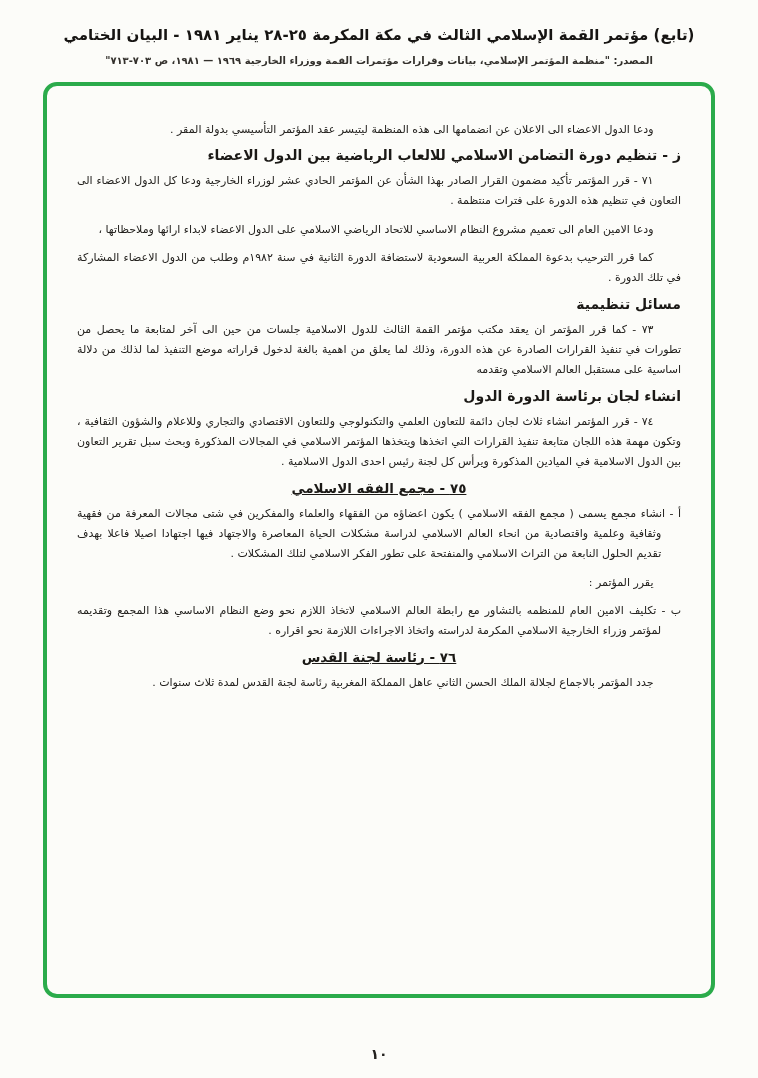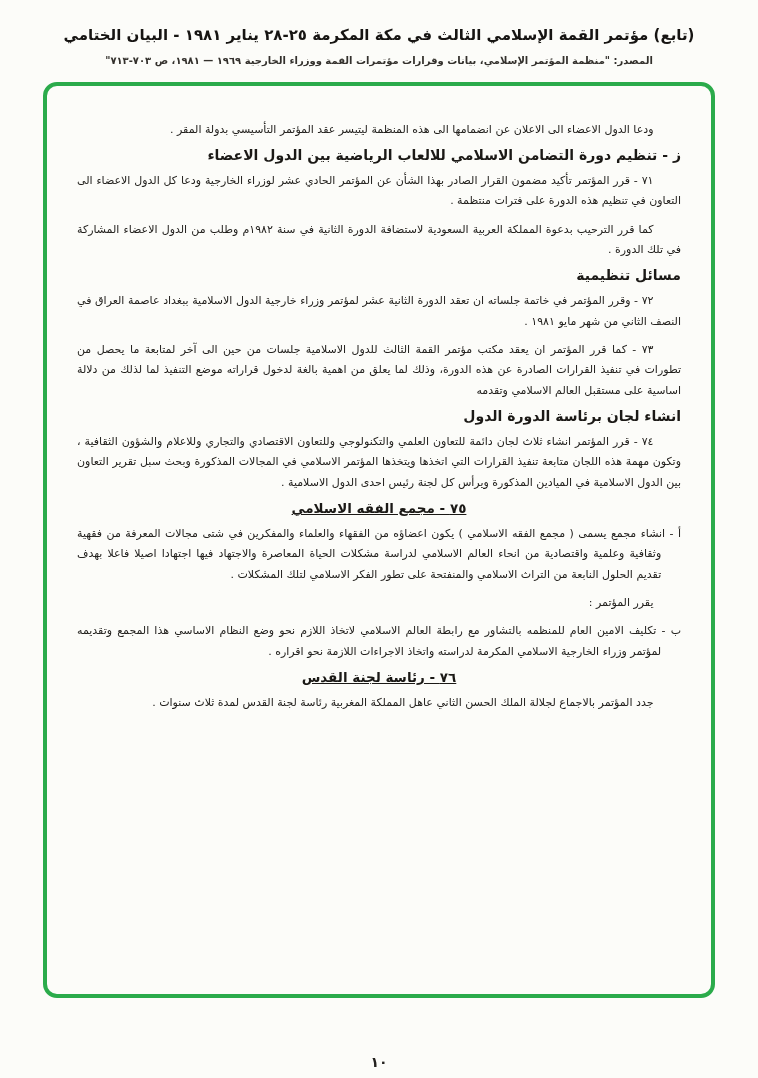--- a/index.html
+++ b/index.html
@@ -60,44 +60,44 @@
   .h-center {
     font-size: 13.5px;
     font-weight: bold;
     color: #1b1916;
     text-align: center;
     margin: 6px 0 8px;
     text-decoration: underline;
   }
   .page-number {
     position: absolute;
-    bottom: 8px; left: 0; right: 0;
+    bottom: 16px; left: 0; right: 0;
     text-align: center;
     font-size: 14px;
     font-weight: bold;
     color: #23211e;
   }
 </style>
 </head>
 <body>
 
 <div class="page">
 
   <header class="doc-header">
     <h1 class="title">(تابع) مؤتمر القمة الإسلامي الثالث في مكة المكرمة ٢٥-٢٨ يناير ١٩٨١ - البيان الختامي</h1>
     <p class="source">المصدر: "منظمة المؤتمر الإسلامي، بيانات وقرارات مؤتمرات القمة ووزراء الخارجية ١٩٦٩ — ١٩٨١، ص ٧٠٣-٧١٣"</p>
   </header>
 
   <div class="green-box" style="border-color: rgb(43, 171, 75);">
     <p class="para indent">ودعا الدول الاعضاء الى الاعلان عن انضمامها الى هذه المنظمة ليتيسر عقد المؤتمر التأسيسي بدولة المقر .</p>
     <h2 class="h-right">ز - تنظيم دورة التضامن الاسلامي للالعاب الرياضية بين الدول الاعضاء</h2>
     <p class="para indent">٧١ - قرر المؤتمر تأكيد مضمون القرار الصادر بهذا الشأن عن المؤتمر الحادي عشر لوزراء الخارجية ودعا كل الدول الاعضاء الى التعاون في تنظيم هذه الدورة على فترات منتظمة .</p>
+    <p class="para indent">ودعا الامين العام الى تعميم مشروع النظام الاساسي للاتحاد الرياضي الاسلامي على الدول الاعضاء لابداء ارائها وملاحظاتها ،</p>
     <p class="para indent">كما قرر الترحيب بدعوة المملكة العربية السعودية لاستضافة الدورة الثانية في سنة ١٩٨٢م وطلب من الدول الاعضاء المشاركة في تلك الدورة .</p>
     <h2 class="h-right">مسائل تنظيمية</h2>
-    <p class="para indent">٧٢ - وقرر المؤتمر في خاتمة جلساته ان تعقد الدورة الثانية عشر لمؤتمر وزراء خارجية الدول الاسلامية ببغداد عاصمة العراق في النصف الثاني من شهر مايو ١٩٨١ .</p>
     <p class="para indent">٧٣ - كما قرر المؤتمر ان يعقد مكتب مؤتمر القمة الثالث للدول الاسلامية جلسات من حين الى آخر لمتابعة ما يحصل من تطورات في تنفيذ القرارات الصادرة عن هذه الدورة، وذلك لما يعلق من اهمية بالغة لدخول قراراته موضع التنفيذ لما لذلك من دلالة اساسية على مستقبل العالم الاسلامي وتقدمه</p>
     <h2 class="h-right">انشاء لجان برئاسة الدورة الدول</h2>
     <p class="para indent">٧٤ - قرر المؤتمر انشاء ثلاث لجان دائمة للتعاون العلمي والتكنولوجي وللتعاون الاقتصادي والتجاري وللاعلام والشؤون الثقافية ، وتكون مهمة هذه اللجان متابعة تنفيذ القرارات التي اتخذها ويتخذها المؤتمر الاسلامي في المجالات المذكورة وبحث سبل تقرير التعاون بين الدول الاسلامية في الميادين المذكورة ويرأس كل لجنة رئيس احدى الدول الاسلامية .</p>
     <h2 class="h-center">٧٥ - مجمع الفقه الاسلامي</h2>
     <p class="para hang">أ - انشاء مجمع يسمى ( مجمع الفقه الاسلامي ) يكون اعضاؤه من الفقهاء والعلماء والمفكرين في شتى مجالات المعرفة من فقهية وثقافية وعلمية واقتصادية من انحاء العالم الاسلامي لدراسة مشكلات الحياة المعاصرة والاجتهاد فيها اجتهادا اصيلا فاعلا بهدف تقديم الحلول النابعة من التراث الاسلامي والمنفتحة على تطور الفكر الاسلامي لتلك المشكلات .</p>
     <p class="para indent">يقرر المؤتمر :</p>
     <p class="para hang">ب - تكليف الامين العام للمنظمه بالتشاور مع رابطة العالم الاسلامي لاتخاذ اللازم نحو وضع النظام الاساسي هذا المجمع وتقديمه لمؤتمر وزراء الخارجية الاسلامي المكرمة لدراسته واتخاذ الاجراءات اللازمة نحو اقراره .</p>
     <h2 class="h-center">٧٦ - رئاسة لجنة القدس</h2>
     <p class="para indent">جدد المؤتمر بالاجماع لجلالة الملك الحسن الثاني عاهل المملكة المغربية رئاسة لجنة القدس لمدة ثلاث سنوات .</p>
   </div>

